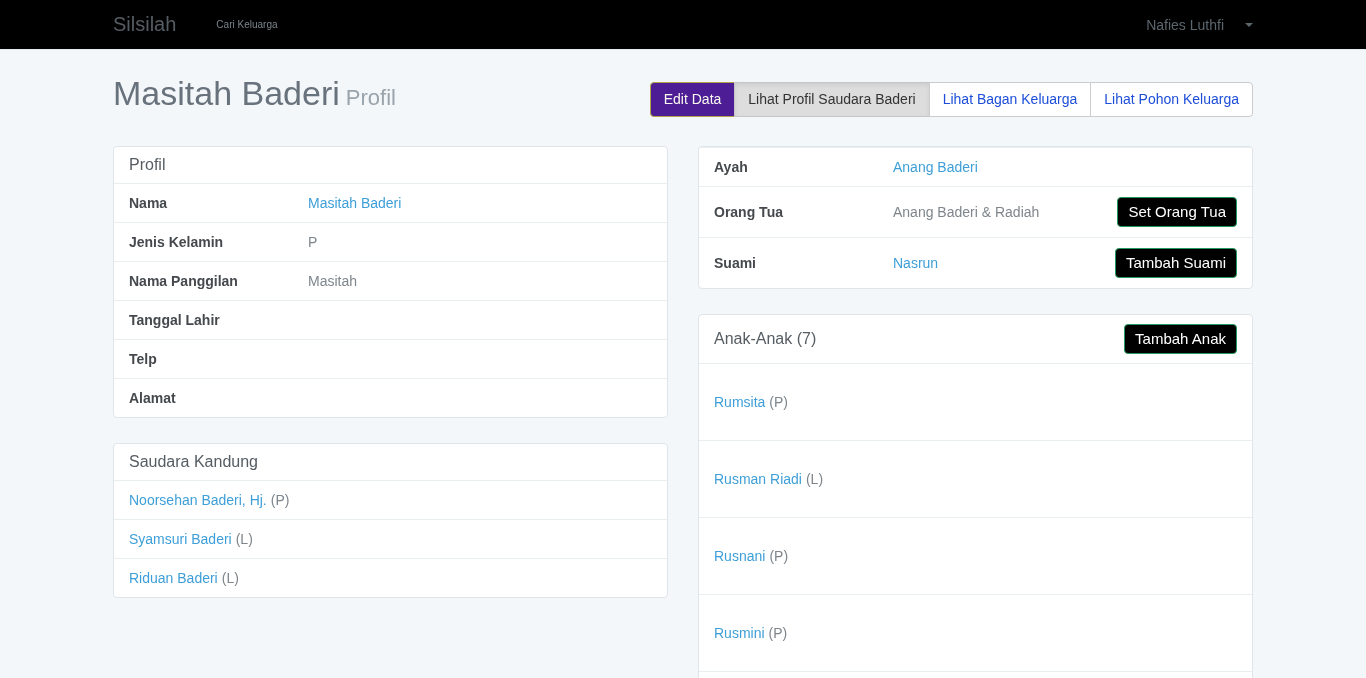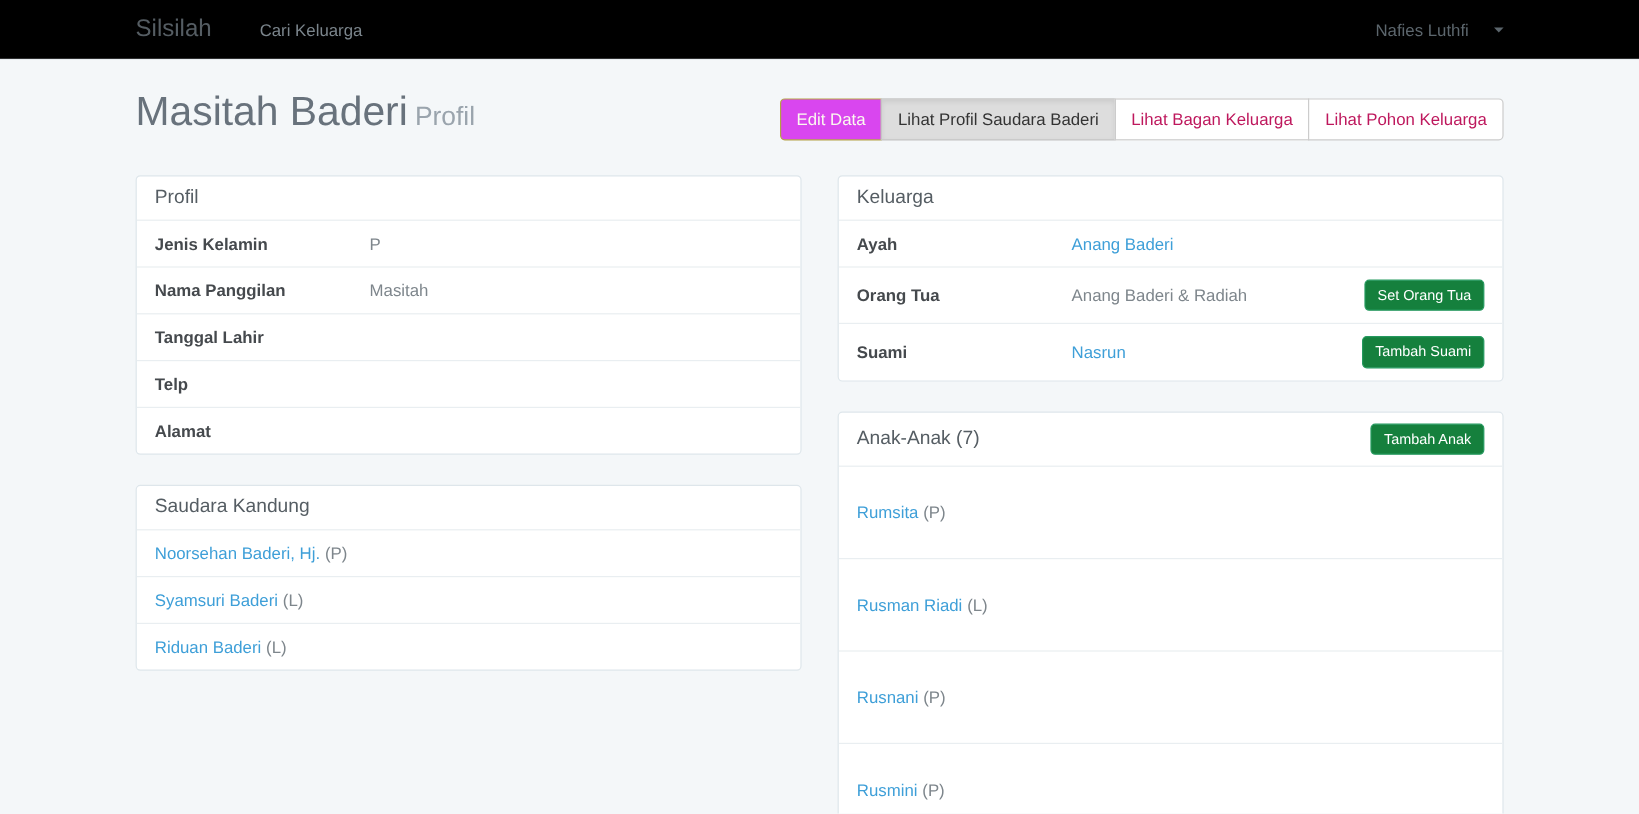--- a/index.html
+++ b/index.html
@@ -6,58 +6,58 @@
   html, body { width: 1366px; height: 678px; overflow: hidden; }
   body {
     background: #f4f7f9;
     font-family: "Liberation Sans", sans-serif;
     color: #555;
   }
   
   .navbar { height: 50px; background: #000000; border-bottom: 1px solid #e7ecef; }
   .nav-inner { width: 1140px; margin: 0 auto; height: 100%; display: flex; align-items: center; }
   .brand { font-size: 20px; color: #555d63; text-decoration: none; margin-right: 40px; cursor: pointer; }
-  .nav-link { font-size: 14px; color: #7b858c; text-decoration: none; cursor: pointer; }
+  .nav-link { font-size: 10px; color: #7b858c; text-decoration: none; cursor: pointer; }
   .nav-user { margin-left: auto; display: flex; align-items: center; gap: 21px; font-size: 14px; color: #5c666d; cursor: pointer; }
   .caret { width: 0; height: 0; border-left: 4px solid transparent; border-right: 4px solid transparent; border-top: 4px solid #5c666d; display: inline-block; }
 
   
   .container { width: 1140px; margin: 0 auto; }
   .page-head { display: flex; justify-content: space-between; align-items: flex-start; margin-top: 25px; }
   .page-title { font-size: 34px; font-weight: normal; color: #68727c; line-height: 1.1; }
   .page-title .subtitle { font-size: 22px; color: #9aa4ad; margin-left: 6px; font-weight: normal; }
 
   
   .btn-group { display: flex; margin-top: 7px; }
   .btn {
     font-family: "Liberation Sans", sans-serif;
     font-size: 14px; padding: 8px 13px; background: #fff;
-    border: 1px solid #ccc; color: #be185d; cursor: pointer;
+    border: 1px solid #ccc; color: #1d4ed8; cursor: pointer;
     margin-left: -1px; white-space: nowrap; line-height: 1.2;
   }
   .btn:first-child { border-radius: 4px 0 0 4px; margin-left: 0; }
   .btn:last-child { border-radius: 0 4px 4px 0; }
-  .btn-warning { background: #d946ef; border-color: #b3a246; color: #fbf9ef; }
+  .btn-warning { background: #4c1d95; border-color: #b3a246; color: #fbf9ef; }
   .btn-active { background: #dddddd; border-color: #c6c6c6; color: #333; box-shadow: inset 0 2px 4px rgba(0,0,0,.08); }
 
   
   .panels-row { display: flex; gap: 30px; margin-top: 29px; }
   .col { width: 555px; flex: 0 0 555px; }
   .panel { background: #fff; border: 1px solid #dee6eb; border-radius: 4px; margin-bottom: 25px; overflow: hidden; }
   .panel-header { padding: 9px 15px; font-size: 16px; color: #555d63; display: flex; align-items: center; justify-content: space-between; min-height: 35px; }
   .prow { display: flex; align-items: center; padding: 10px 15px; border-top: 1px solid #e9eef1; font-size: 14px; min-height: 39px; }
   .prow-label { width: 179px; flex: 0 0 179px; font-weight: bold; color: #45494d; }
   .prow-value { color: #7e868c; }
   .link { color: #3e9fd8; text-decoration: none; cursor: pointer; }
   .gender { color: #7e868c; margin-left: 4px; }
   .row-action { margin-left: auto; }
   .btn-success {
     font-family: "Liberation Sans", sans-serif;
-    background: #15803d; border: 1px solid #25995f; color: #fff;
-    font-size: 12px; padding: 5px 10px; border-radius: 4px; cursor: pointer; line-height: 1.2;
+    background: #000000; border: 1px solid #25995f; color: #fff;
+    font-size: 15px; padding: 5px 10px; border-radius: 4px; cursor: pointer; line-height: 1.2;
   }
   .list-row { display: flex; align-items: center; padding: 30px 15px; border-top: 1px solid #e9eef1; font-size: 14px; min-height: 43px; }
 </style>
 </head>
 <body>
 
 <div class="navbar">
   <div class="nav-inner">
     <a class="brand">Silsilah</a>
     <a class="nav-link">Cari Keluarga</a>
@@ -81,20 +81,24 @@
       <button class="btn">Lihat Pohon Keluarga</button>
     </div>
   </div>
 
   <div class="panels-row">
 
     <div class="col">
 
       <div class="panel">
         <div class="panel-header">Profil</div>
+        <div class="prow">
+          <div class="prow-label">Nama</div>
+          <a class="link">Masitah Baderi</a>
+        </div>
         <div class="prow">
           <div class="prow-label">Jenis Kelamin</div>
           <div class="prow-value">P</div>
         </div>
         <div class="prow">
           <div class="prow-label">Nama Panggilan</div>
           <div class="prow-value">Masitah</div>
         </div>
         <div class="prow">
           <div class="prow-label">Tanggal Lahir</div>
@@ -124,21 +128,20 @@
           <a class="link">Riduan Baderi</a>
           <span class="gender">(L)</span>
         </div>
       </div>
 
     </div>
 
     <div class="col">
 
       <div class="panel">
-        <div class="panel-header">Keluarga</div>
         <div class="prow">
           <div class="prow-label">Ayah</div>
           <a class="link">Anang Baderi</a>
         </div>
         <div class="prow">
           <div class="prow-label">Orang Tua</div>
           <div class="prow-value">Anang Baderi &amp; Radiah</div>
           <div class="row-action">
             <button class="btn-success">Set Orang Tua</button>
           </div>

